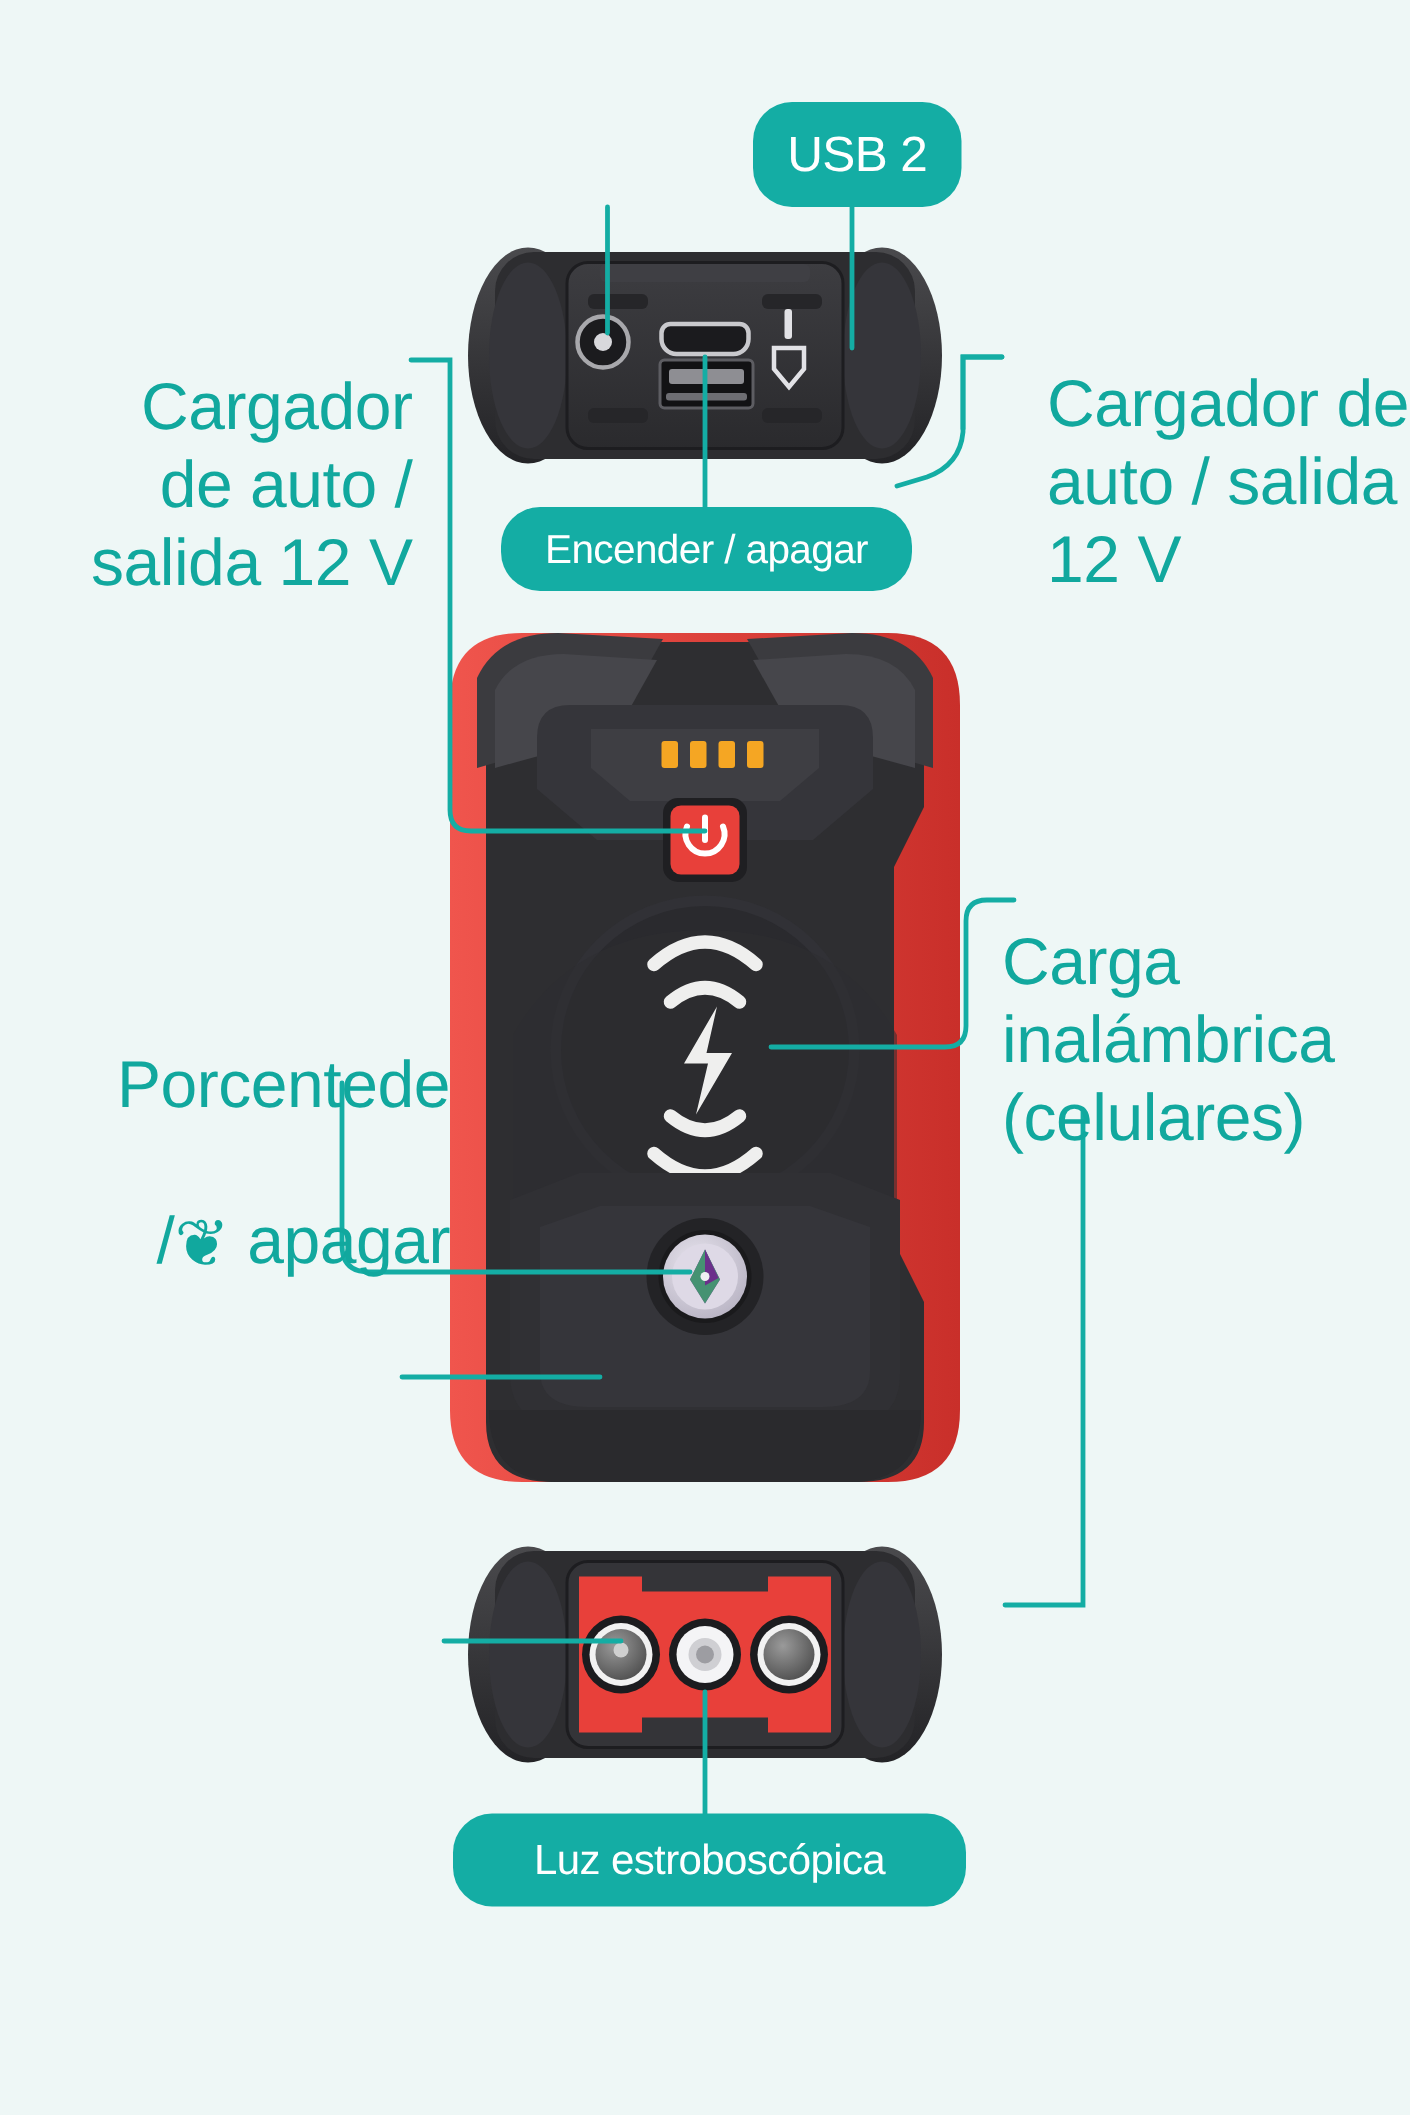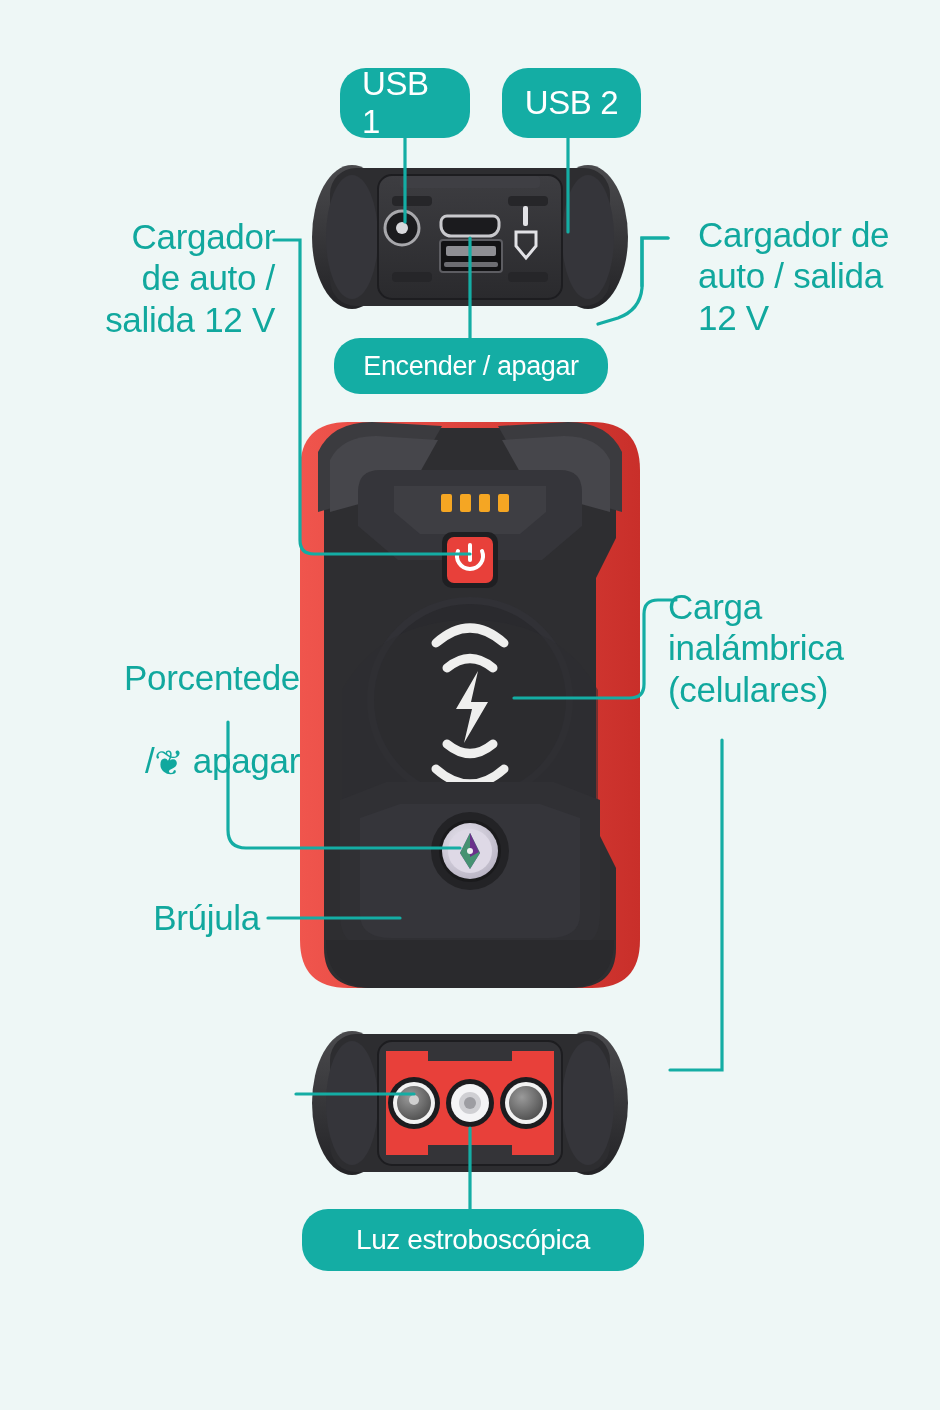--- a/index.html
+++ b/index.html
@@ -19,21 +19,21 @@
 
   .lbl{
     position:absolute;
     color:#11a89e;
     font-family:"Liberation Sans", sans-serif;
     font-weight:400;
     line-height:1.18;
     white-space:pre-line;
     letter-spacing:-0.3px;
   }
-  .lbl.big{font-size:35px;}
+  .lbl.big{font-size:44px;margin-top:30px;}
   .lbl.r{text-align:left;}
   .lbl.l{text-align:right;}
 
   .pill{
     position:absolute;
     background:#14ada4;
     color:#ffffff;
     border-radius:26px;
     display:flex;align-items:center;justify-content:center;
     font-size:33px;
@@ -227,23 +227,20 @@
 
     <path d="M722 740 v330 h-52"></path>
 
     <line x1="296" y1="1094" x2="414" y2="1094"></line>
 
     <line x1="470" y1="1210" x2="470" y2="1128"></line>
   </svg>
 
   <div id="labels" class="svglayer">
 
-    <div class="pill" style="left:340px;top:68px;width:130px;height:70px;">
-      <span>USB 1</span>
-    </div>
 
     <div class="pill" style="left:502px;top:68px;width:139px;height:70px;">
       <span>USB 2</span>
     </div>
 
     <div class="pill" style="left:334px;top:338px;width:274px;height:56px;font-size:27px;">
       <span>Encender / apagar</span>
     </div>
 
     <div class="pill" style="left:302px;top:1209px;width:342px;height:62px;font-size:28px;">
@@ -260,18 +257,17 @@
 
     <div class="lbl big r" style="left:668px;top:586px;width:260px;">Carga
 inalámbrica
 (celulares)</div>
 
     <div class="lbl big l" style="left:20px;top:616px;width:280px;">
       <span>Porcentede</span><br>
       <span>/</span><span class="glyph">❦</span> <span>apagar</span>
     </div>
 
-    <div class="lbl big l" style="left:20px;top:897px;width:240px;">Brújula</div>
 
 
 
   </div>
 </div>
 
 </body></html>

